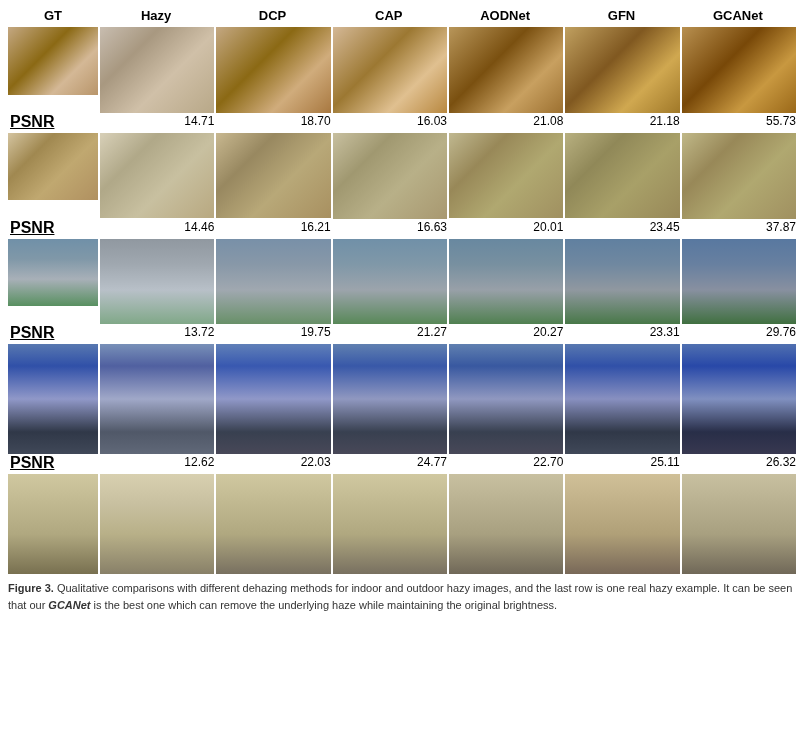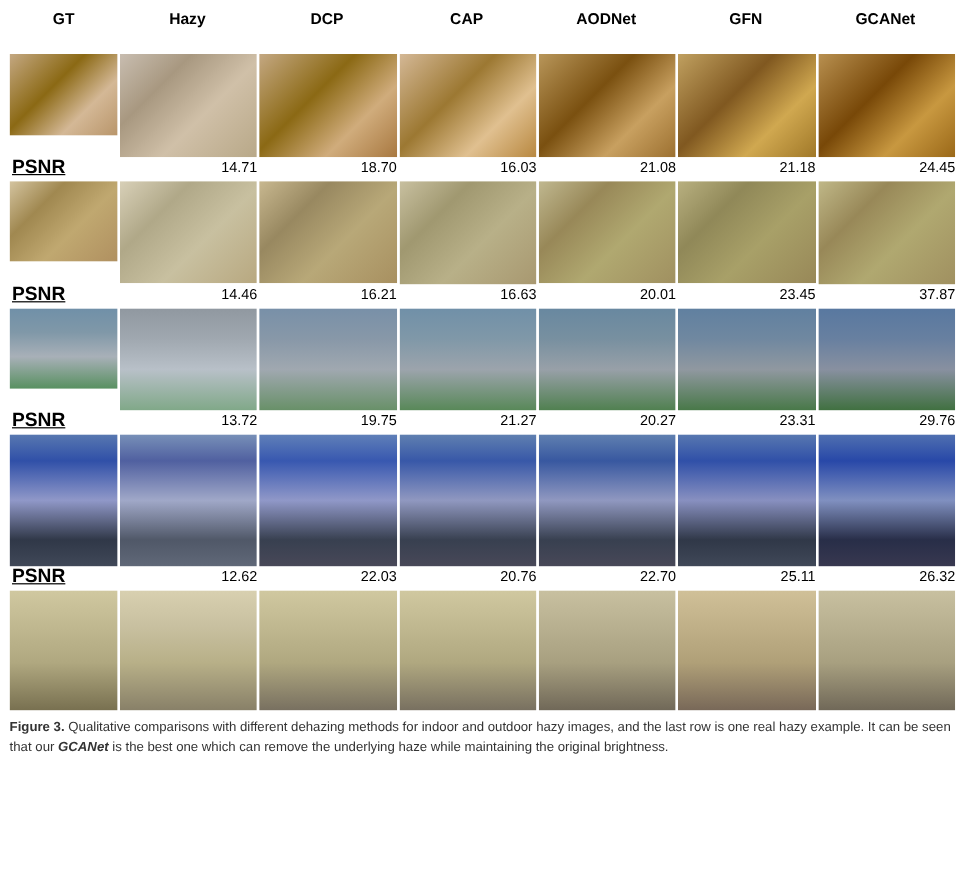--- a/index.html
+++ b/index.html
@@ -10,21 +10,21 @@
       font-family: Arial, sans-serif;
       font-size: 12px;
     }
     .main-container {
       padding: 6px 8px 8px 8px;
     }
     
     .header-row {
       display: grid;
       grid-template-columns: 90px repeat(6, 1fr);
-      margin-bottom: 20px;
+      margin-bottom: 2px;
     }
     .header-cell {
       text-align: center;
       font-weight: bold;
       font-size: 13px;
       padding: 2px 0;
     }
     
     .image-row {
       display: grid;
@@ -164,21 +164,21 @@
       </div>
   </div>
 
   <div class="psnr-row">
     <div class="psnr-label">PSNR</div>
     <div class="psnr-value">14.71</div>
     <div class="psnr-value">18.70</div>
     <div class="psnr-value">16.03</div>
     <div class="psnr-value">21.08</div>
     <div class="psnr-value">21.18</div>
-    <div class="psnr-value">24.45</div>
+    <div class="psnr-value">55.73</div>
   </div>
 
   <div class="image-row">
     <div class="img-cell">
         <div class="img-block r2c0"></div>
       </div>
     <div class="img-cell">
         <div class="img-block r2c1"></div>
       </div>
     <div class="img-cell">
@@ -263,21 +263,21 @@
       </div>
     <div class="img-cell" style="aspect-ratio: unset; height:100%;">
         <div class="img-block r4c6" style="height:100%;"></div>
       </div>
   </div>
 
   <div class="psnr-row">
     <div class="psnr-label">PSNR</div>
     <div class="psnr-value">12.62</div>
     <div class="psnr-value">22.03</div>
-    <div class="psnr-value">20.76</div>
+    <div class="psnr-value">24.77</div>
     <div class="psnr-value">22.70</div>
     <div class="psnr-value">25.11</div>
     <div class="psnr-value">26.32</div>
   </div>
 
   <div class="image-row" style="height: 100px;">
     <div class="img-cell" style="aspect-ratio: unset; height:100%;">
         <div class="img-block r5c0" style="height:100%;"></div>
       </div>
     <div class="img-cell" style="aspect-ratio: unset; height:100%;">

